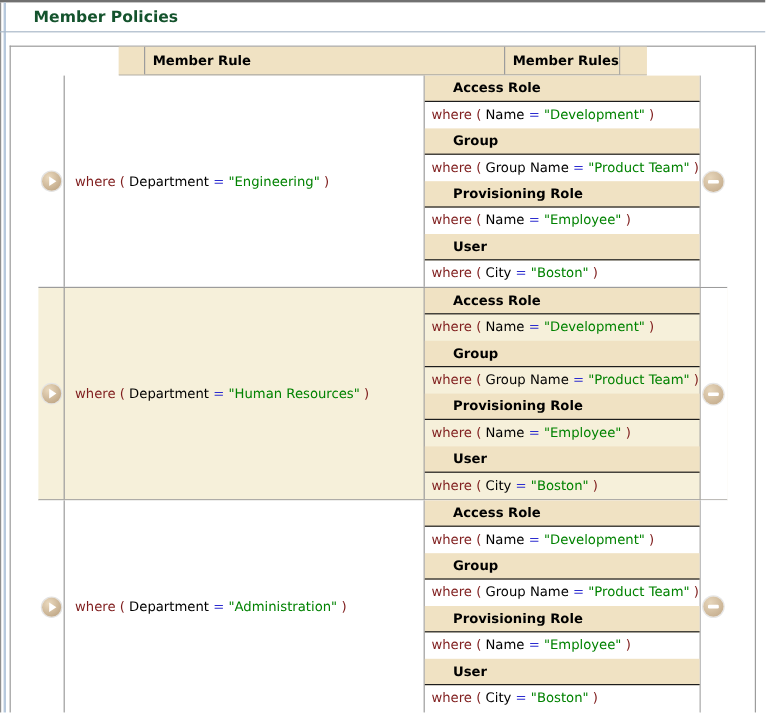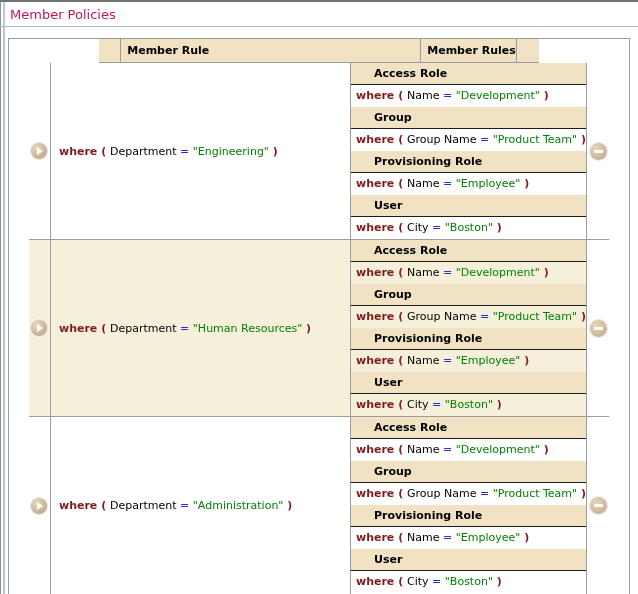--- a/index.html
+++ b/index.html
@@ -5,21 +5,21 @@
   * { box-sizing: border-box; }
   html, body { margin: 0; padding: 0; background: #fff; }
   .page {
     position: relative; width: 638px; height: 594px; overflow: hidden;
     background: #fff; font-family: "DejaVu Sans", "Liberation Sans", sans-serif;
     font-size: 11px; color: #000;
   }
   .top-edge { position: absolute; left: 0; top: 0; width: 638px; height: 2px; background: #717171; }
   .left-edge-1 { position: absolute; left: 0; top: 2px; width: 1px; height: 592px; background: #8f8f8f; }
   .left-edge-2 { position: absolute; left: 3px; top: 2px; width: 2px; height: 592px; background: #b7c9dd; }
-  .page-title { position: absolute; left: 10px; top: 7px; font-size: 13px; font-weight: normal; color: #be185d; }
+  .page-title { position: absolute; left: 28px; top: 7px; font-size: 13px; font-weight: bold; color: #14532d; }
   .title-rule { position: absolute; left: 0; top: 26px; width: 638px; height: 1px; background: #aab9c9; }
 
   .policy-table {
     position: absolute; left: 8px; top: 38px; width: 622px; height: 556px;
     border: 1px solid #9c9c9c; border-bottom: none;
     display: flex; flex-direction: column; background: #fff; align-items: center;
   }
   .thead { display: flex; flex: none; height: 24px; background: #f0e2c3; border-bottom: 1px solid #9c9c9c; }
   .thead .cell { font-weight: bold; display: flex; align-items: center; }
   .trow { display: flex; flex: none; border-bottom: 1px solid #9c9c9c; background: #fff; }
@@ -33,21 +33,21 @@
   .thead .icon-col, .thead .action-col { background: #f0e2c3; }
   .thead .member-col { padding-left: 6px; }
   .thead .scope-col { display: flex; align-items: center; padding-left: 6px; }
 
   .scope-head {
     height: 22px; line-height: 21px; background: #f0e2c3; border-bottom: 1px solid #1c1c1c;
     font-weight: bold; padding-left: 23px;
   }
   .scope-clause { height: 22px; line-height: 22px; padding-left: 5px; white-space: nowrap; }
   .clause { white-space: nowrap; }
-  .kw, .pr { color: #7f1d1d; font-weight: bold; }
+  .kw, .pr { color: #7f1d1d; }
   .attr { color: #000; }
   .eq { color: #2b2bd0; }
   .val { color: #008200; }
 
   .cbtn { padding: 0; margin: 0; border: none; background: transparent; cursor: pointer; display: flex; align-items: center; justify-content: center; }
   .expand-btn {
     width: 16px; height: 16px; border-radius: 50%;
     background: radial-gradient(circle at 35% 30%, #ead9be, #c3ab8b 75%);
     box-shadow: 0 0 0 1px #e3e3e3;
   }

